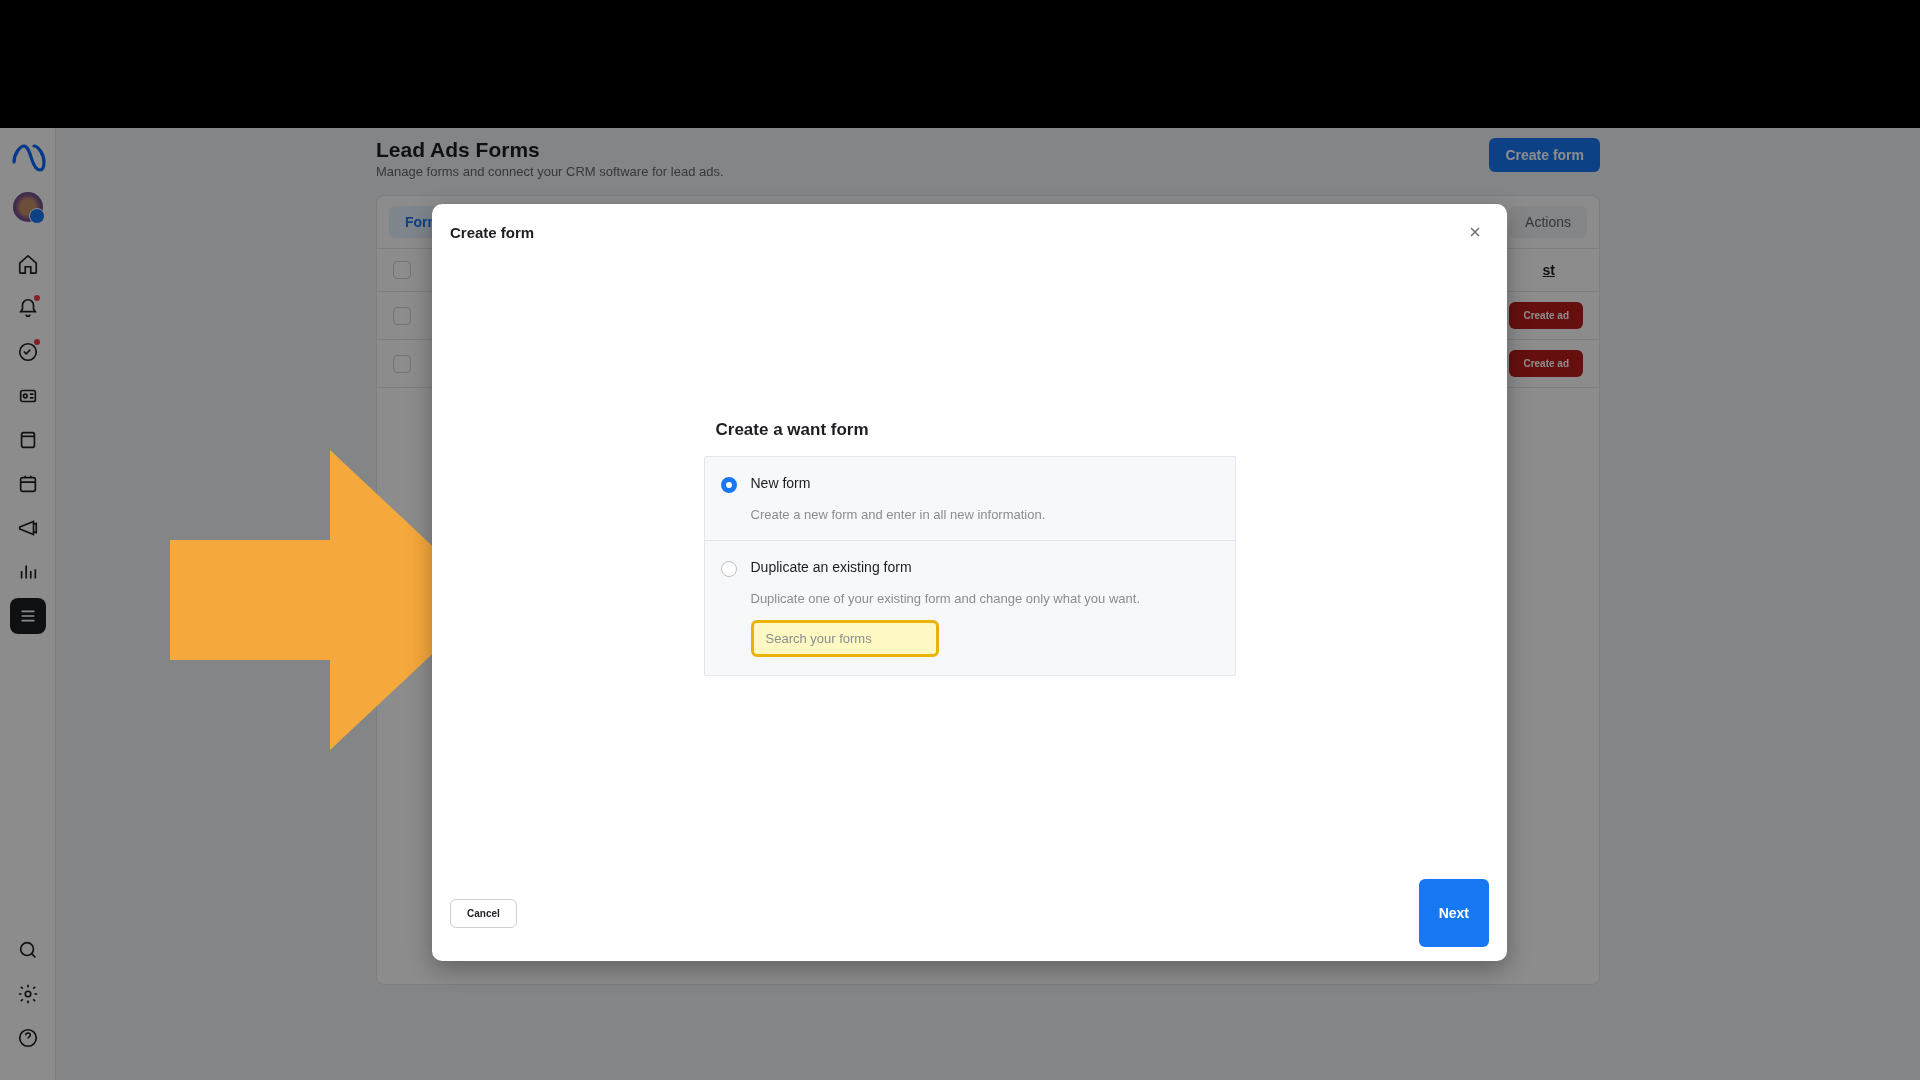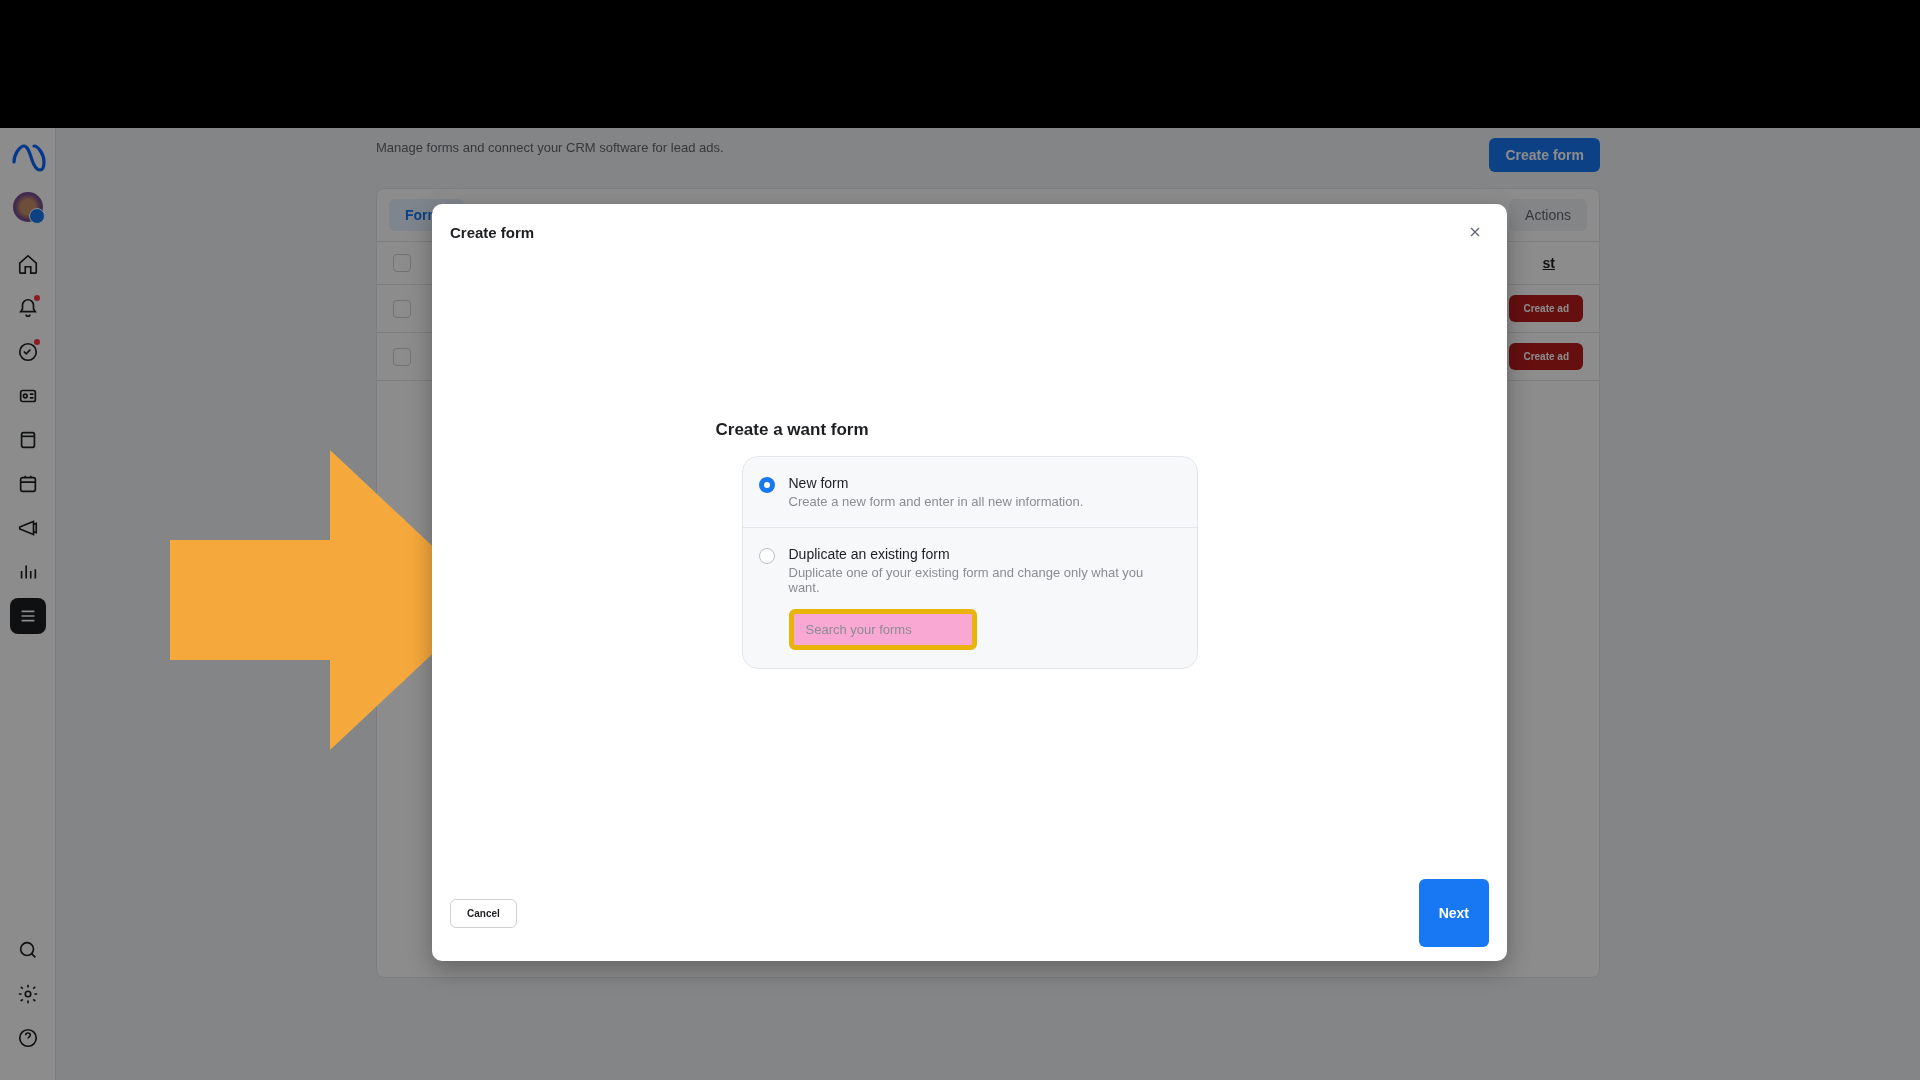--- a/index.html
+++ b/index.html
@@ -175,47 +175,47 @@
 .modal-body {
   flex: 1; display: flex; flex-direction: column;
   padding-top: 160px;
   align-items: center;
 }
 .section-title {
   font-size: 17px; font-weight: 700; color: #1c1e21;
   text-align: left; width: 508px; margin-bottom: 16px;
 }
 .choice-box {
-  width: 456px;
+  width: 532px;
   background: #f7f8fa;
   border: 1px solid #e4e6eb;
-  border-radius: 16px;
+  border-radius: 2px;
   overflow: hidden;
 }
 .choice-row {
   padding: 18px 20px 18px 46px;
   position: relative;
   cursor: pointer;
 }
 .choice-row + .choice-row { border-top: 1px solid #e4e6eb; }
 .choice-radio {
   position: absolute; left: 16px; top: 20px;
   width: 16px; height: 16px; border-radius: 50%;
   border: 1.5px solid #bcc0c4; background: #fff;
 }
 .choice-radio.checked { border: 5px solid #1877f2; }
 .choice-title { font-size: 14px; font-weight: 500; color: #1c1e21; }
-.choice-desc { font-size: 13px; color: #8a8d91; margin-top: 3px; }
+.choice-desc { font-size: 13px; color: #8a8d91; margin-top: 16px; }
 .search-forms {
   margin-top: 14px;
   width: 188px;
   padding: 8px 12px;
-  border: 5px solid #eab308;
+  border: 3px solid #eab308;
   border-radius: 6px;
-  background: #f9a8d4;
+  background: #fef9c3;
   font-size: 13px;
   color: #65676b;
 }
 .search-forms::placeholder { color: #8a8d91; }
 .modal-footer {
   display: flex; align-items: center;
   padding: 14px 18px;
 }
 .btn-secondary {
   background: #fff; color: #1c1e21; border: 1px solid #ced0d4;
@@ -310,20 +310,21 @@
             <circle cx="12" cy="12" r="9"></circle>
             <path d="M9.5 9a2.5 2.5 0 115 0c0 1.5-2.5 2-2.5 3.5M12 17h.01"></path>
           </svg>
       </div>
     </div>
   </div>
 
   <div class="main-area">
     <div class="page-header">
       <div class="page-title-block">
+        <h1>Lead Ads Forms</h1>
         <p>Manage forms and connect your CRM software for lead ads.</p>
       </div>
       <button class="btn-primary">Create form</button>
     </div>
 
     <div class="content-card">
       <div class="tabs-row">
         <div class="tab-pill">Forms</div>
         <button class="actions-gray">Actions</button>
       </div>

